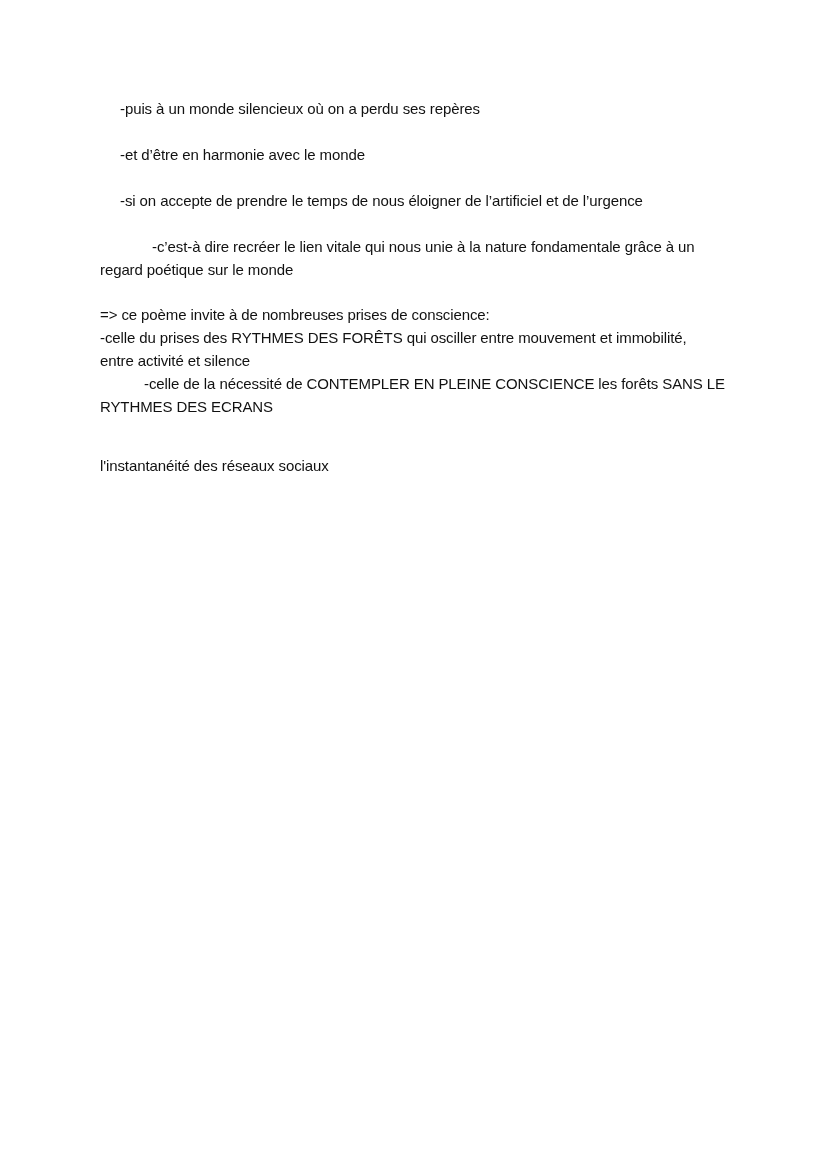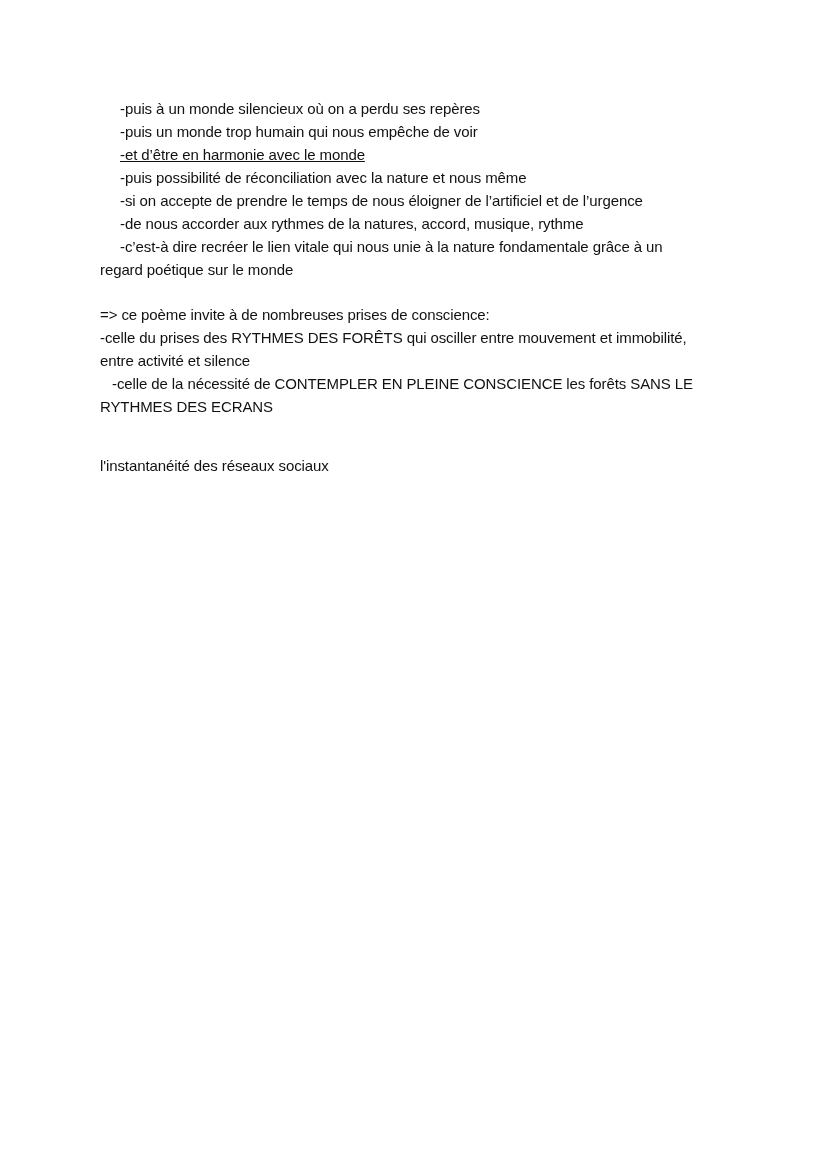--- a/index.html
+++ b/index.html
@@ -33,27 +33,24 @@
     }
     .indent1 { left: 120px; }
     .indent2 { left: 112px; }
   </style>
 </head>
 <body>
 
 <div class="page">
 
   <div class="line indent1" style="top:99px;">-puis à un monde silencieux où on a perdu ses repères</div>
-  <div class="line indent1" style="top:122px;">-puis un monde trop humain qui nous empêche de voir</div>
-  <div class="line indent1" style="top:145px;text-decoration:underline;">-et d’être en harmonie avec le monde</div>
-  <div class="line indent1" style="top:168px;">-puis possibilité de réconciliation avec la nature et nous même</div>
+  <div class="line indent1" style="top:145px;">-et d’être en harmonie avec le monde</div>
   <div class="line indent1" style="top:191px;">-si on accepte de prendre le temps de nous éloigner de l’artificiel et de l’urgence</div>
-  <div class="line indent1" style="top:214px;">-de nous accorder aux rythmes de la natures, accord, musique, rythme</div>
-  <div class="line indent1" style="top:237px;">-c’est-à dire recréer le lien vitale qui nous unie à la nature fondamentale grâce à un</div>
+  <div class="line indent1" style="top:237px;margin-left:32px;">-c’est-à dire recréer le lien vitale qui nous unie à la nature fondamentale grâce à un</div>
   <div class="line" style="top:260px;">regard poétique sur le monde</div>
 
   <div class="line" style="top:305px;">=&gt; ce poème invite à de nombreuses prises de conscience:</div>
   <div class="line" style="top:328px;">-celle du prises des RYTHMES DES FORÊTS qui osciller entre mouvement et immobilité,</div>
   <div class="line" style="top:351px;">entre activité et silence</div>
-  <div class="line indent2" style="top:374px;">-celle de la nécessité de CONTEMPLER EN PLEINE CONSCIENCE les forêts SANS LE</div>
+  <div class="line indent2" style="top:374px;margin-left:32px;">-celle de la nécessité de CONTEMPLER EN PLEINE CONSCIENCE les forêts SANS LE</div>
   <div class="line" style="top:397px;">RYTHMES DES ECRANS</div>
   <div class="line" style="top:443px;margin-top:13px;">l'instantanéité des réseaux sociaux</div>
 </div>
 
 </body></html>

